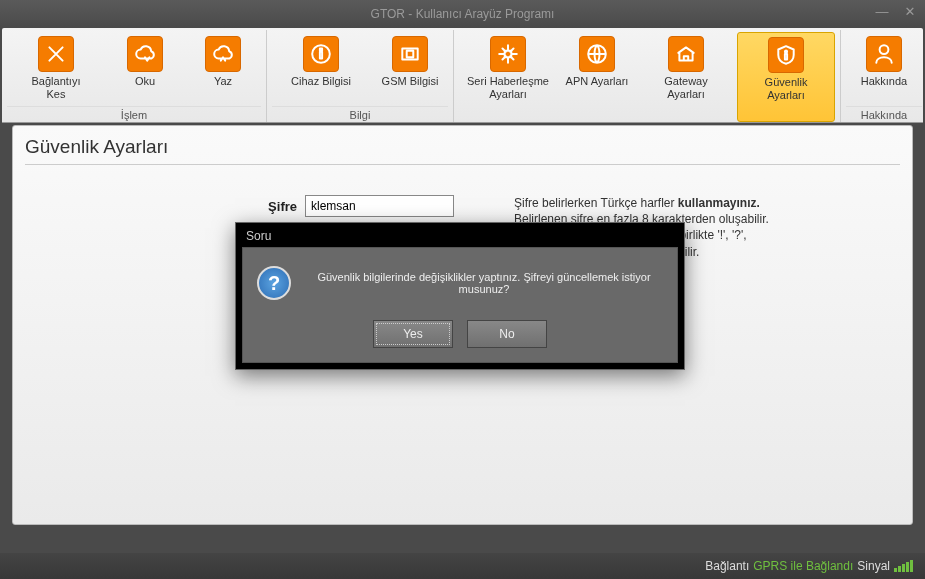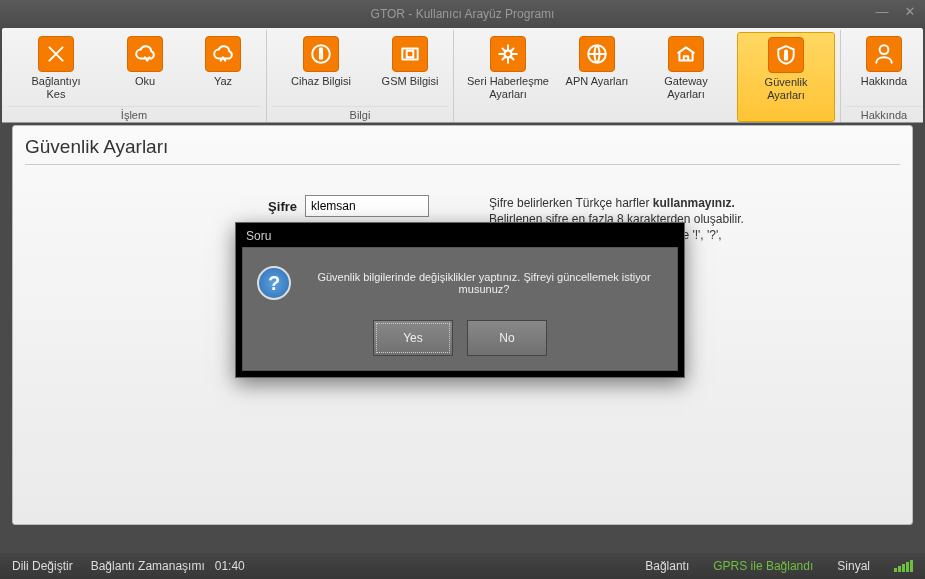--- a/index.html
+++ b/index.html
@@ -20,37 +20,37 @@
     .ribbon-label { font-size: 11px; color: #333; line-height: 1.15; white-space: pre-line; }
     .ribbon-group-label { font-size: 11px; color: #555; padding: 2px 0 1px; width: 100%; text-align: center; border-top: 1px solid #ddd; }
 
     .content { background: linear-gradient(#fafafa, #eaeaea); margin: 2px 12px 10px; border-radius: 3px; border: 1px solid #bbb; padding: 10px 12px; height: 400px; position: relative; }
     .page-title { font-size: 19px; color: #333; font-weight: normal; margin-bottom: 6px; }
     .page-sep { border: none; border-top: 1px solid #ccc; margin-bottom: 30px; }
     .form-area { display: flex; gap: 60px; padding-left: 180px; }
     .form-fields {}
     .field-row { display: flex; align-items: center; margin-bottom: 6px; }
     .field-label { font-size: 13px; font-weight: bold; color: #222; width: 100px; text-align: right; padding-right: 8px; }
-    .field-input { width: 124px; height: 22px; border: 1px solid #888; padding: 2px 5px; font-size: 12px; background: #fff; }
+    .field-input { width: 149px; height: 22px; border: 1px solid #888; padding: 2px 5px; font-size: 12px; background: #fff; }
     .help-text { font-size: 12px; color: #333; line-height: 1.35; max-width: 320px; }
     .help-text strong { font-weight: bold; }
 
     .modal-overlay { position: absolute; left: 235px; top: 222px; width: 450px; background: #000000; border: 1px solid #666; box-shadow: 0 6px 20px rgba(0,0,0,0.5); }
     .modal-title { font-size: 12px; color: #ccc; padding: 6px 10px 4px; }
     .modal-body { background: #696969; margin: 0 6px 6px; padding: 18px 14px 14px; display: flex; flex-direction: column; align-items: center; border: 1px solid #555; }
     .modal-msg { display: flex; align-items: center; gap: 14px; margin-bottom: 20px; width: 100%; }
     .q-icon { width: 34px; height: 34px; border-radius: 50%; background: radial-gradient(#5ba3e0, #2d6db5); border: 2px solid #ddd; display: flex; align-items: center; justify-content: center; color: #fff; font-size: 20px; font-weight: bold; flex-shrink: 0; }
     .modal-text { font-size: 11px; color: #eee; text-align: center; }
     .modal-buttons { display: flex; gap: 14px; }
-    .modal-btn { width: 80px; height: 36px; background: linear-gradient(#888, #707070); border: 1px solid #444; color: #eee; font-size: 12px; cursor: pointer; }
+    .modal-btn { width: 80px; height: 28px; background: linear-gradient(#888, #707070); border: 1px solid #444; color: #eee; font-size: 12px; cursor: pointer; }
     .modal-btn.focus { outline: 1px dotted #ccc; outline-offset: -4px; }
 
     .statusbar { position: absolute; bottom: 0; left: 0; right: 0; height: 26px; background: linear-gradient(#444, #383838); display: flex; align-items: center; padding: 0 12px; color: #ddd; font-size: 12px; gap: 18px; }
     .status-left { display: flex; gap: 18px; }
-    .status-right { margin-left: auto; display: flex; align-items: center; gap: 24px; }
+    .status-right { margin-left: auto; display: flex; align-items: center; gap: 4px; }
     .gprs { color: #6fbf3f; }
     .signal { display: flex; align-items: flex-end; gap: 1px; }
     .signal span { width: 3px; background: #6fbf3f; }
     .signal span:nth-child(1){height:4px;} .signal span:nth-child(2){height:6px;}
     .signal span:nth-child(3){height:8px;} .signal span:nth-child(4){height:10px;}
     .signal span:nth-child(5){height:12px;}
   </style>
 </head>
 <body>
 
@@ -198,26 +198,20 @@
       <div class="modal-text">Güvenlik bilgilerinde değişiklikler yaptınız. Şifreyi güncellemek istiyor musunuz?</div>
     </div>
     <div class="modal-buttons">
       <button class="modal-btn focus">Yes</button>
       <button class="modal-btn">No</button>
     </div>
   </div>
 </div>
 
 <div class="statusbar">
-  <div class="status-left">
-    <span>Dili Değiştir</span>
-    <span>
-      <span>Bağlantı Zamanaşımı</span>&nbsp;&nbsp;&nbsp;<span>01:40</span>
-    </span>
-  </div>
   <div class="status-right">
     <span>Bağlantı</span>
     <span class="gprs">GPRS ile Bağlandı</span>
     <span>Sinyal</span>
     <div class="signal">
         <span></span>
         <span></span>
         <span></span>
         <span></span>
         <span></span>

